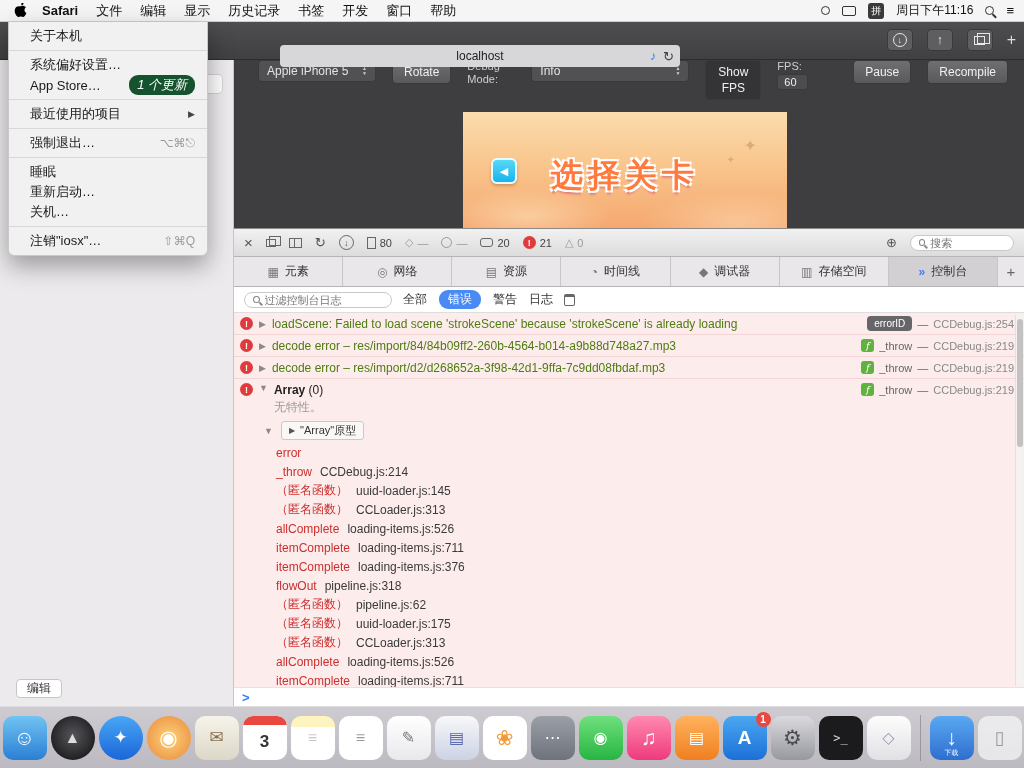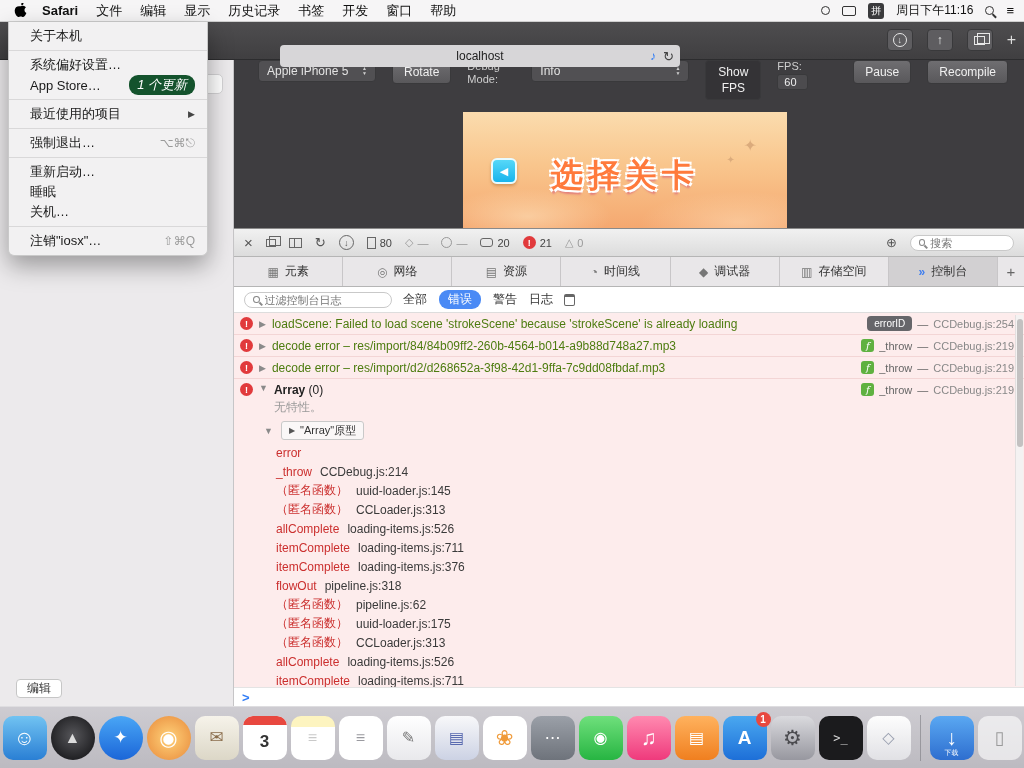--- a/index.html
+++ b/index.html
@@ -518,24 +518,24 @@
         <span>最近使用的项目</span>
         <span class="am-arrow">▶</span>
       </div>
       <div class="am-sep"></div>
       <div class="am-item">
         <span>强制退出…</span>
         <span class="am-shortcut">⌥⌘⎋</span>
       </div>
       <div class="am-sep"></div>
       <div class="am-item">
+        <span>睡眠</span>
+      </div>
+      <div class="am-item">
         <span>重新启动…</span>
-      </div>
-      <div class="am-item">
-        <span>睡眠</span>
       </div>
       <div class="am-item">
         <span>关机…</span>
       </div>
       <div class="am-sep"></div>
       <div class="am-item">
         <span>注销"iosx"…</span>
         <span class="am-shortcut">⇧⌘Q</span>
       </div>
     </div>

